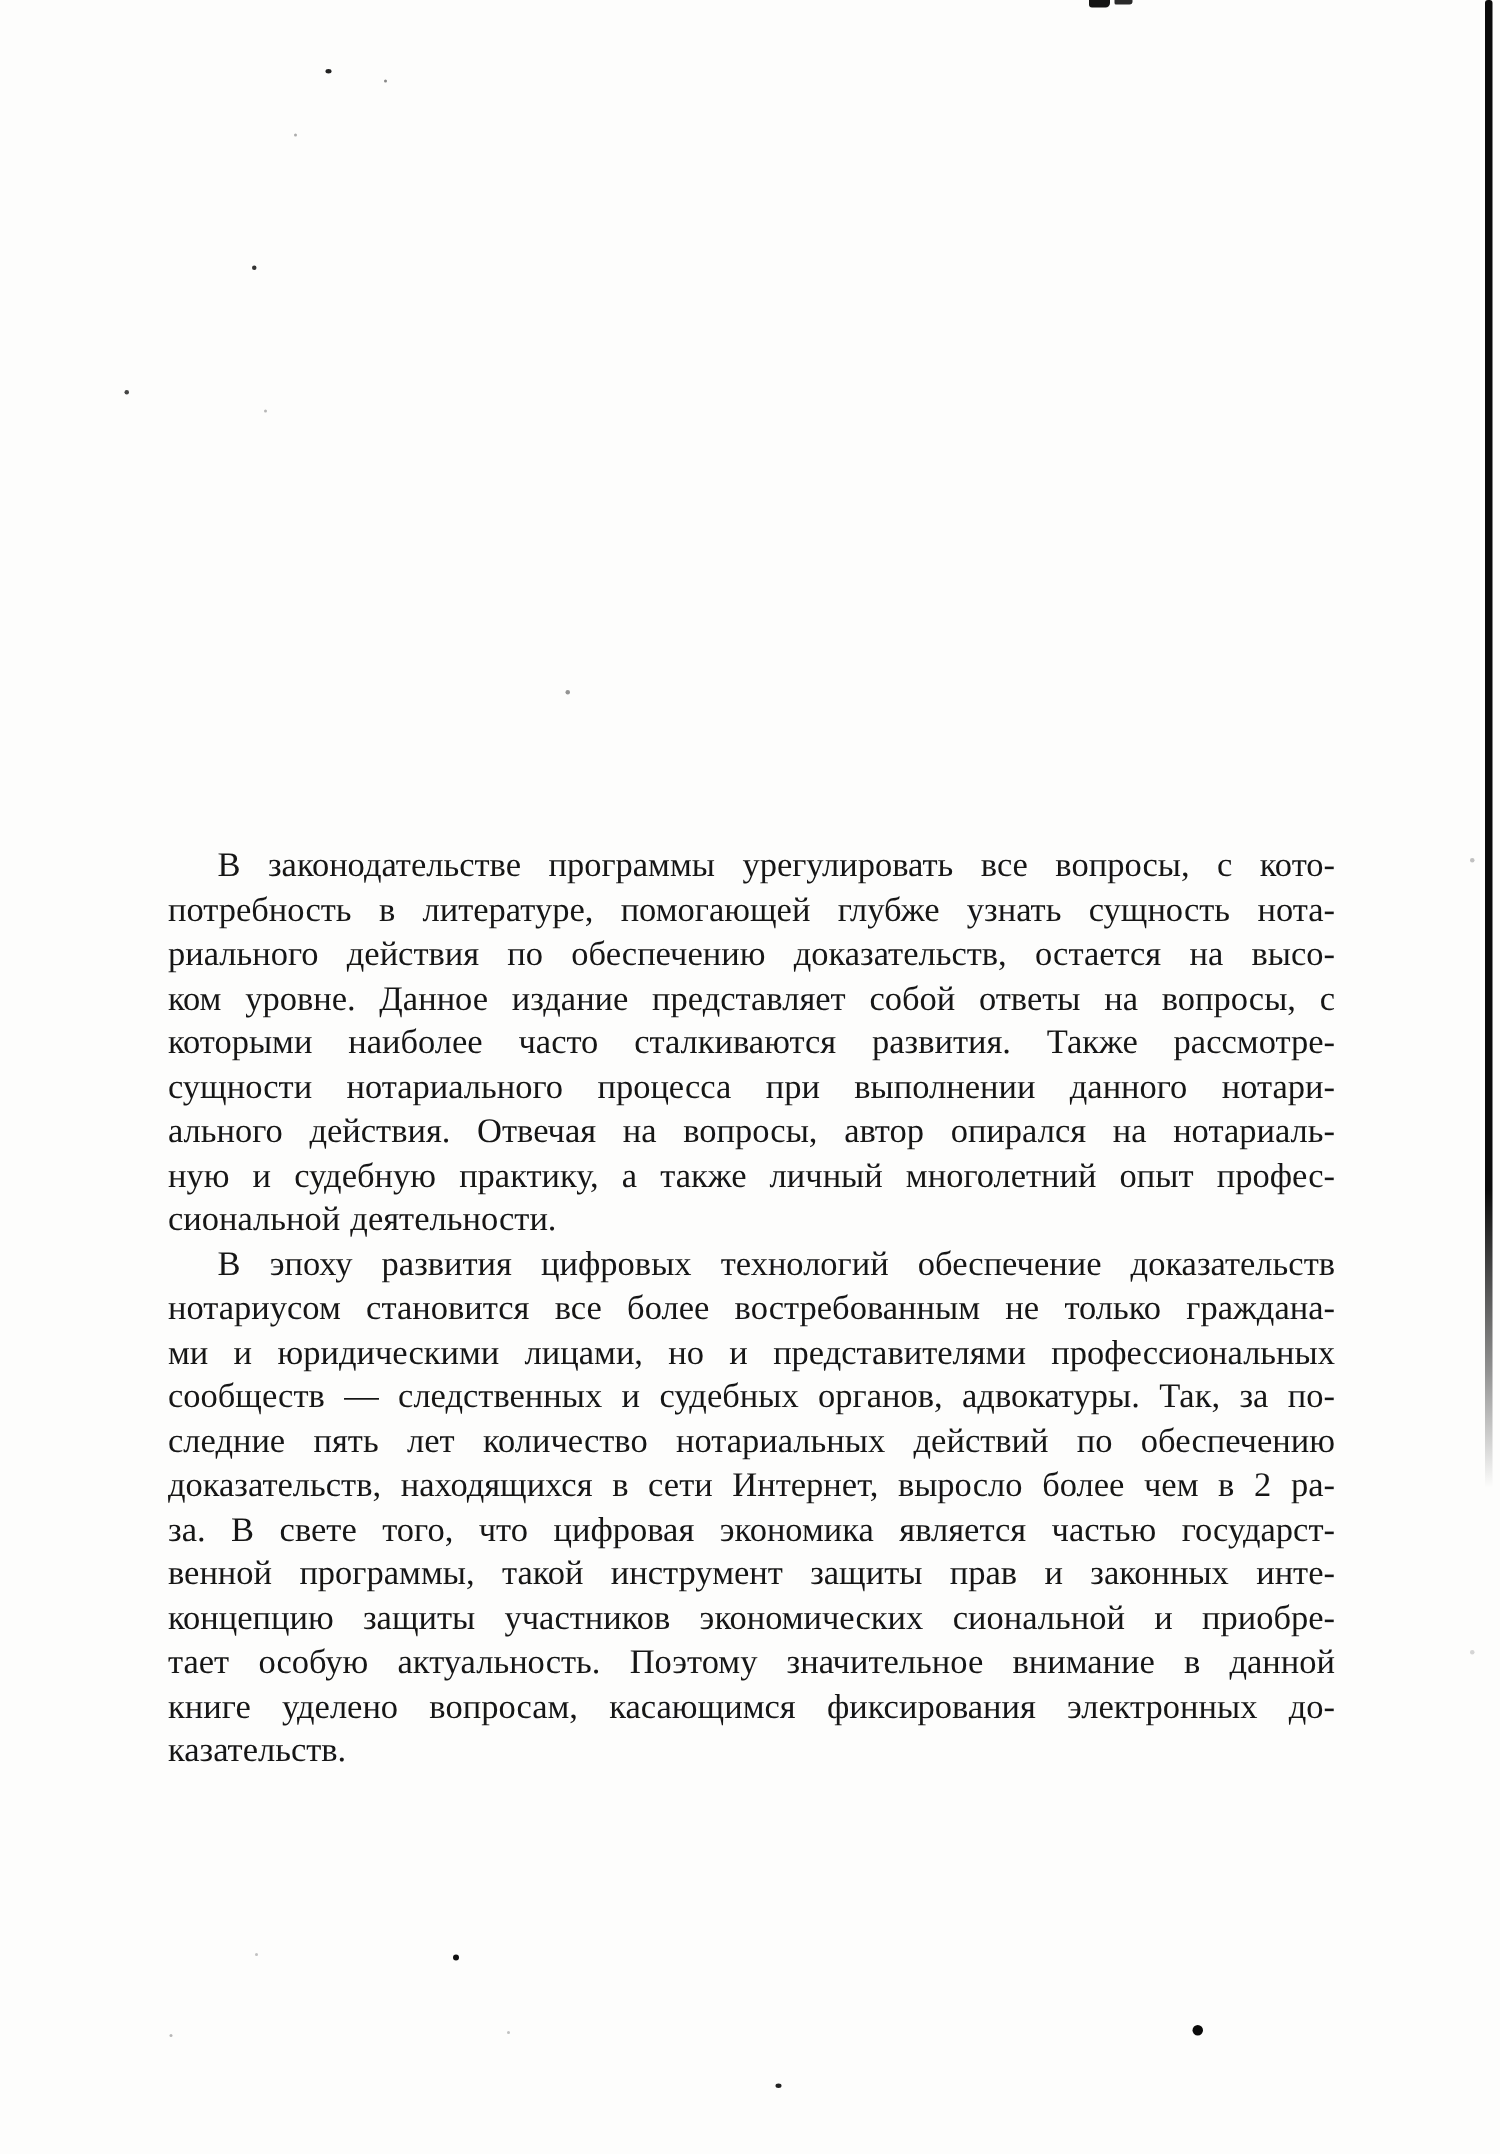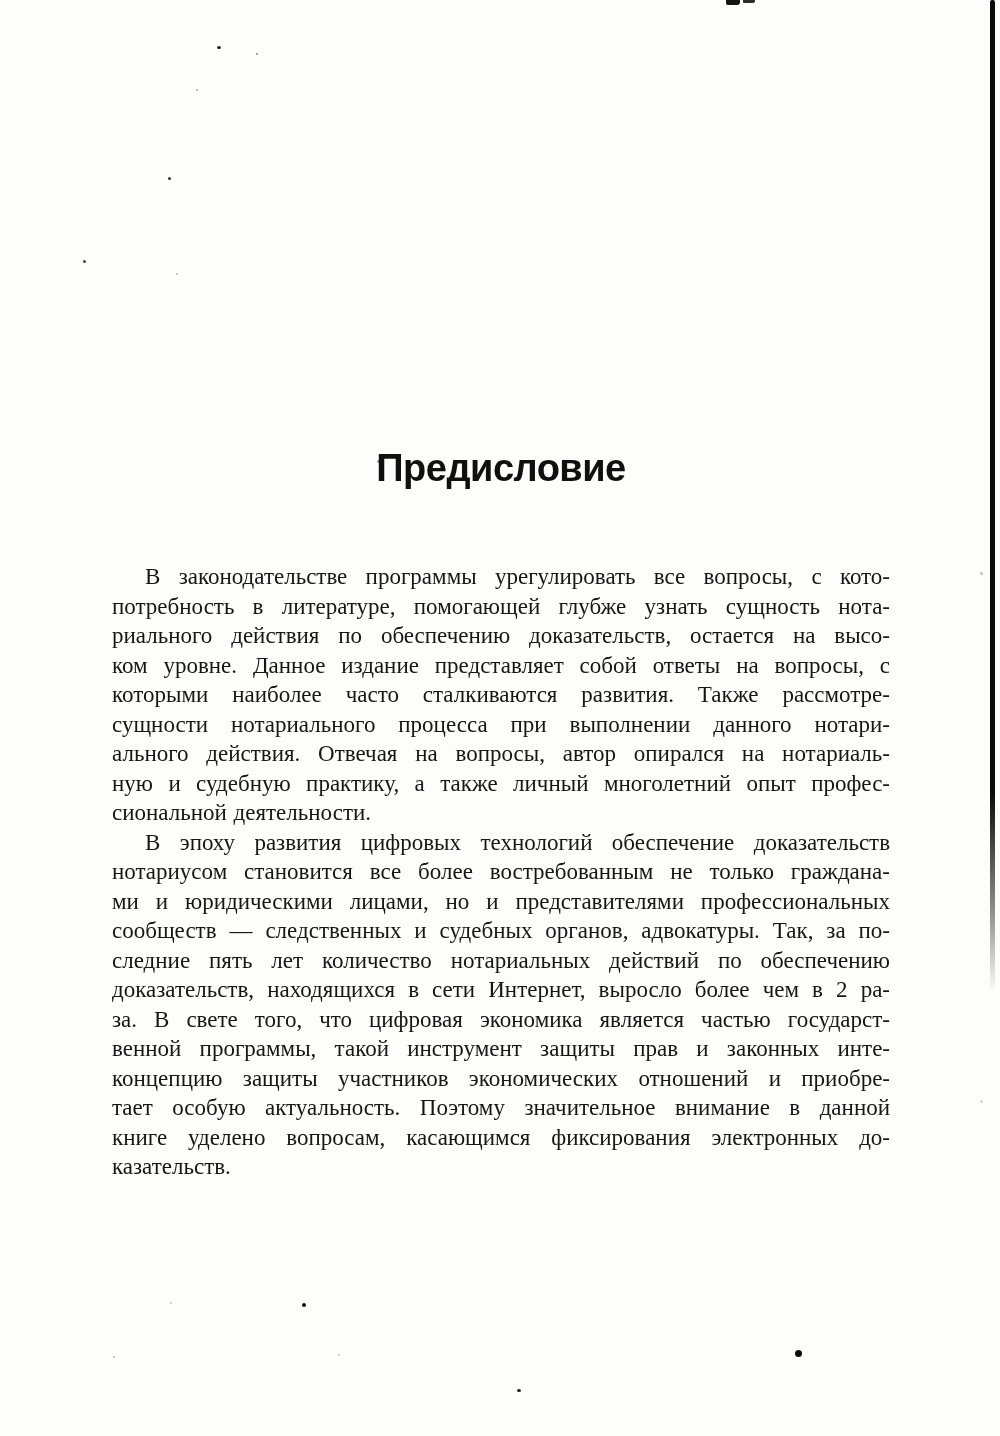--- a/index.html
+++ b/index.html
@@ -92,21 +92,20 @@
   <i class="speck" style="left:377px;top:460px;width:3px;height:3px;background:#666;opacity:.7;"></i>
   <i class="speck" style="left:980px;top:572px;width:3px;height:3px;background:#999;opacity:.6;"></i>
   <i class="speck" style="left:302px;top:1303px;width:4px;height:4px;background:#111;"></i>
   <i class="speck" style="left:170px;top:1302px;width:2px;height:2px;background:#999;opacity:.6;"></i>
   <i class="speck" style="left:795px;top:1350px;width:7px;height:7px;background:#0a0a0a;"></i>
   <i class="speck" style="left:517px;top:1389px;width:4px;height:3px;background:#222;"></i>
   <i class="speck" style="left:113px;top:1356px;width:2px;height:2px;background:#888;opacity:.6;"></i>
   <i class="speck" style="left:338px;top:1354px;width:2px;height:2px;background:#999;opacity:.6;"></i>
   <i class="speck" style="left:980px;top:1100px;width:3px;height:3px;background:#bbb;opacity:.6;"></i>
 
-  <h1 class="title">Предисловие</h1>
 
   <div class="body-text">
     <div class="paragraph">
         <div class="para-line first">В законодательстве программы урегулировать все вопросы, с кото-</div>
         <div class="para-line">потребность в литературе, помогающей глубже узнать сущность нота-</div>
         <div class="para-line">риального действия по обеспечению доказательств, остается на высо-</div>
         <div class="para-line">ком уровне. Данное издание представляет собой ответы на вопросы, с</div>
         <div class="para-line">которыми наиболее часто сталкиваются развития. Также рассмотре-</div>
         <div class="para-line">сущности нотариального процесса при выполнении данного нотари-</div>
         <div class="para-line">ального действия. Отвечая на вопросы, автор опирался на нотариаль-</div>
@@ -115,20 +114,20 @@
       </div>
     <div class="paragraph">
         <div class="para-line first">В эпоху развития цифровых технологий обеспечение доказательств</div>
         <div class="para-line">нотариусом становится все более востребованным не только граждана-</div>
         <div class="para-line">ми и юридическими лицами, но и представителями профессиональных</div>
         <div class="para-line">сообществ — следственных и судебных органов, адвокатуры. Так, за по-</div>
         <div class="para-line">следние пять лет количество нотариальных действий по обеспечению</div>
         <div class="para-line">доказательств, находящихся в сети Интернет, выросло более чем в 2 ра-</div>
         <div class="para-line">за. В свете того, что цифровая экономика является частью государст-</div>
         <div class="para-line">венной программы, такой инструмент защиты прав и законных инте-</div>
-        <div class="para-line">концепцию защиты участников экономических отношений и приобре-</div>
+        <div class="para-line">концепцию защиты участников экономических сиональной и приобре-</div>
         <div class="para-line">тает особую актуальность. Поэтому значительное внимание в данной</div>
         <div class="para-line">книге уделено вопросам, касающимся фиксирования электронных до-</div>
         <div class="para-line last">казательств.</div>
       </div>
   </div>
 
 </div>
 
 </body></html>

